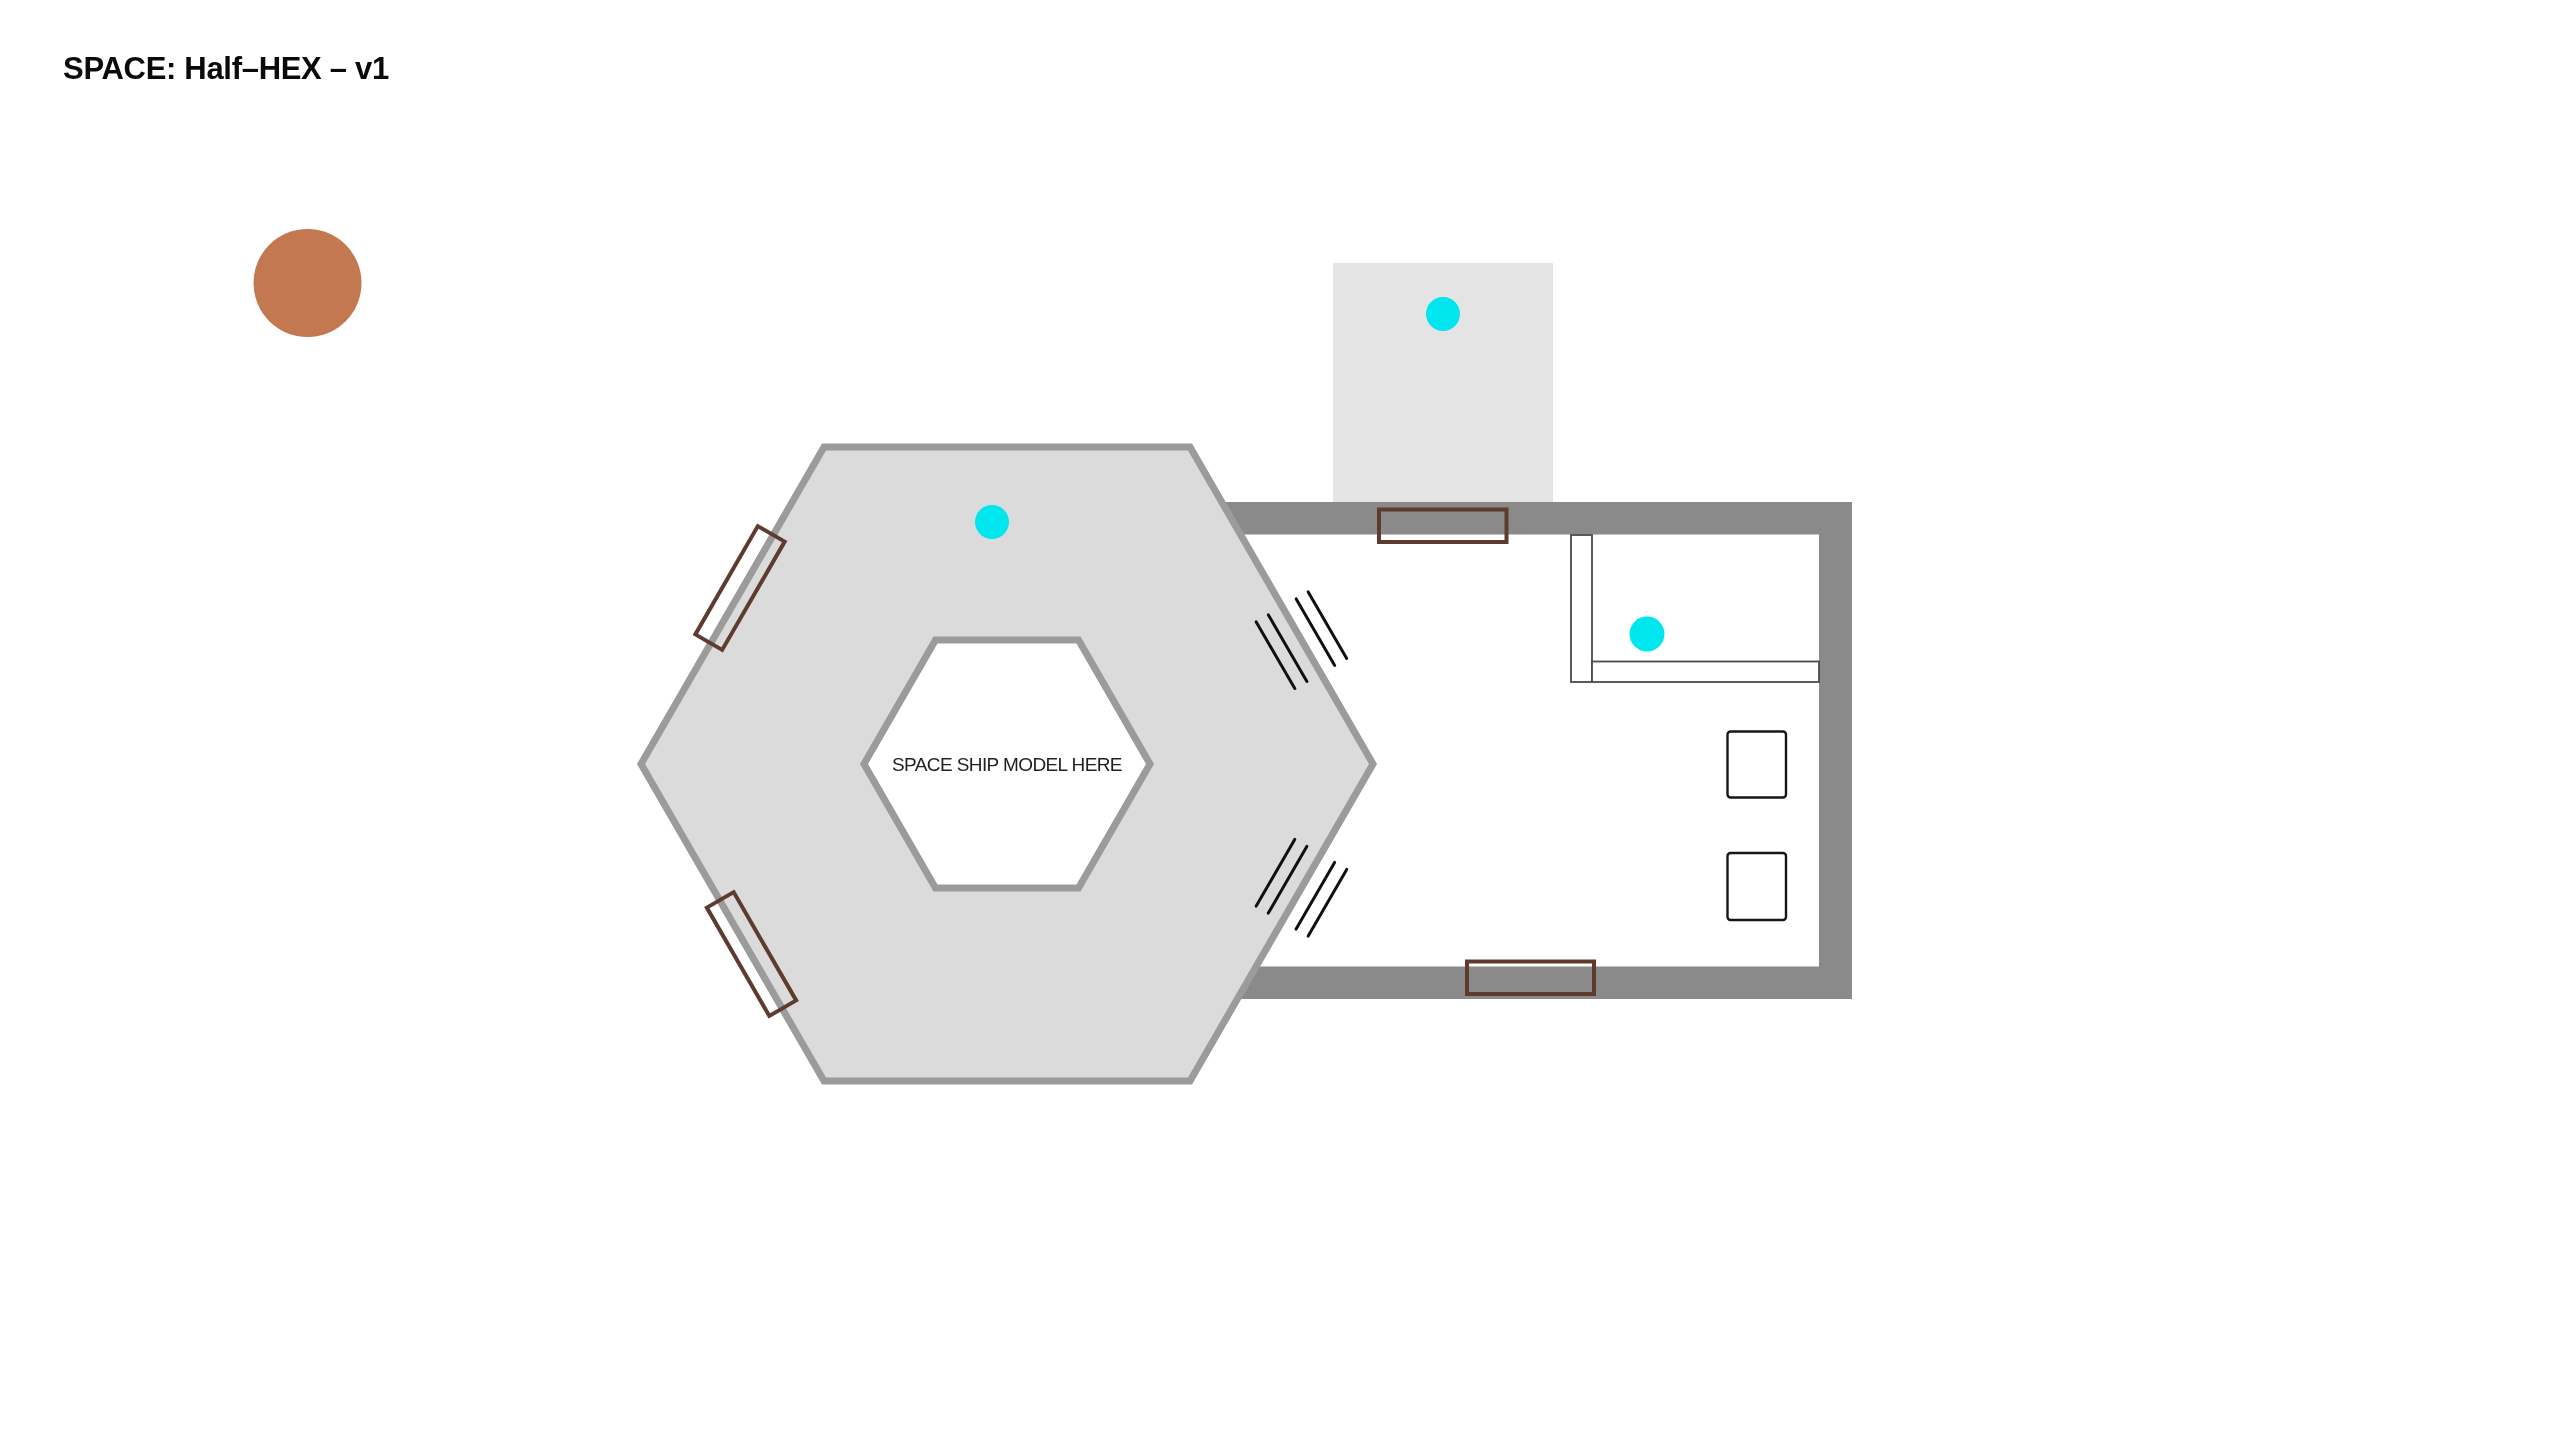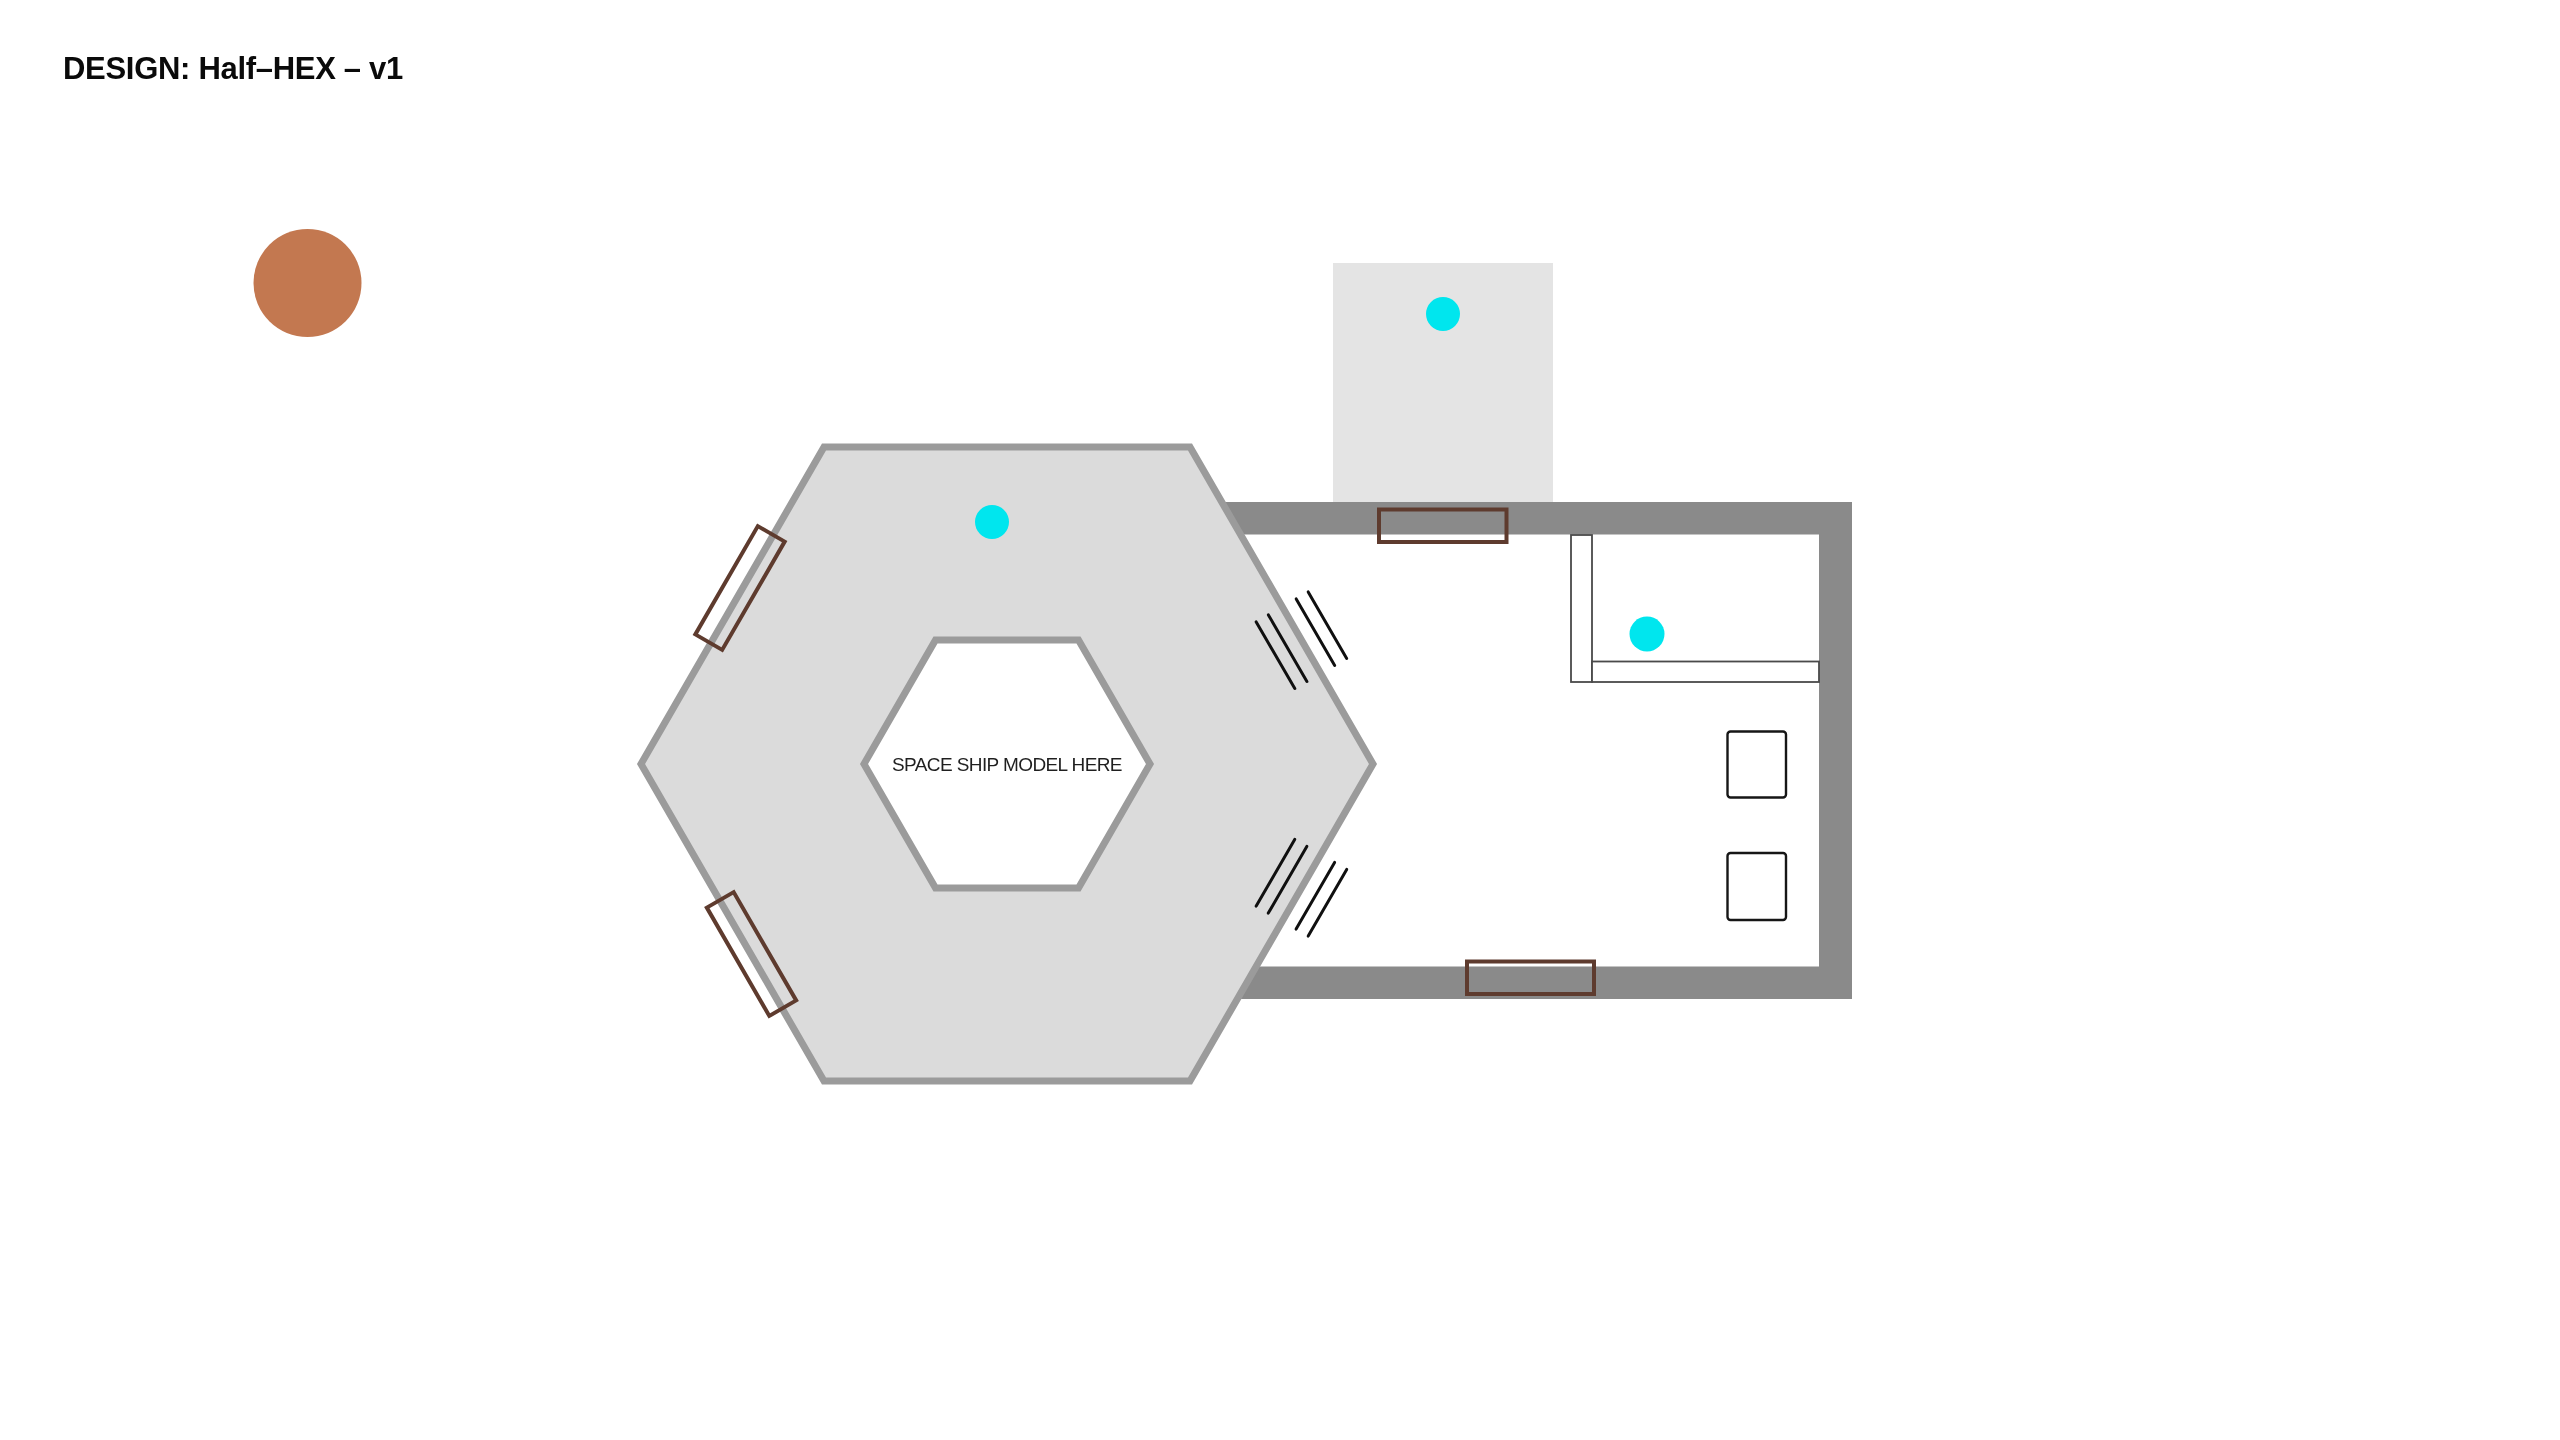--- a/index.html
+++ b/index.html
@@ -38,21 +38,21 @@
     font-size: 19px;
     letter-spacing: -0.6px;
     fill: var(--label-color, #1f1f1f);
   }
 </style>
 </head>
 <body>
 
 <div class="canvas">
 
-  <h1 class="design-title">DESIGN: Half–HEX – v1</h1>
+  <h1 class="design-title">SPACE: Half–HEX – v1</h1>
 
   <svg class="plan" width="2560" height="1440" viewBox="0 0 2560 1440">
 
     <circle cx="307.5" cy="283" r="54" style="fill:var(--marker-orange)"></circle>
 
     <rect x="1333" y="263" width="220" height="240" style="fill:var(--vestibule-fill)"></rect>
 
     <g>
       <rect x="1213" y="502" width="639" height="32.5" style="fill:var(--wall)"></rect>
       <rect x="1819" y="502" width="33" height="497" style="fill:var(--wall)"></rect>

